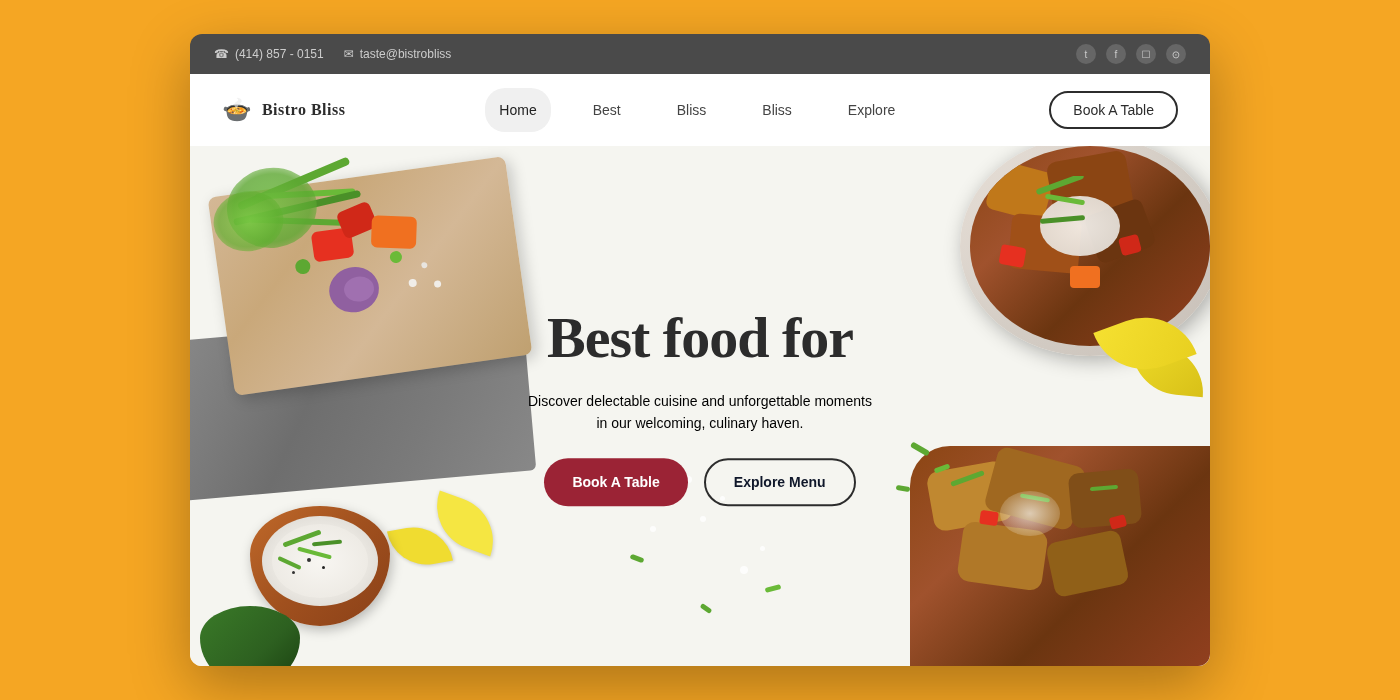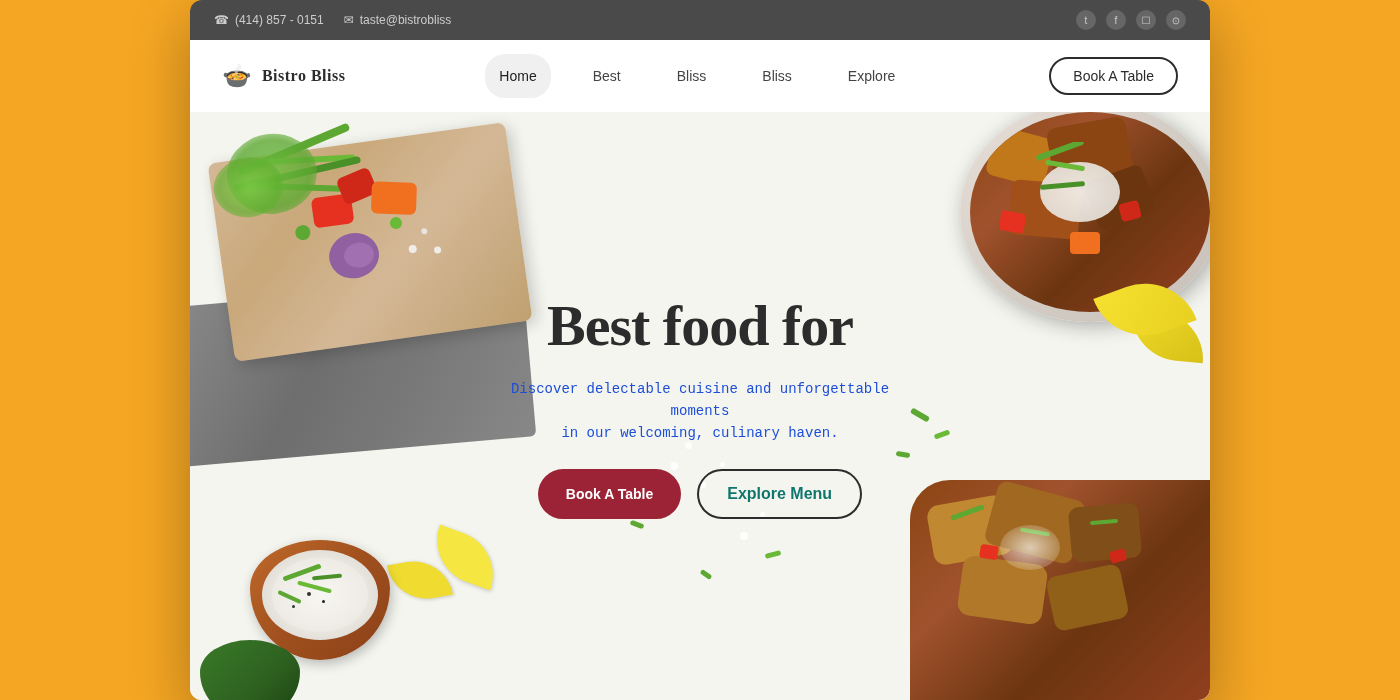--- a/index.html
+++ b/index.html
@@ -122,21 +122,21 @@
       font-size: 14px;
       font-family: Arial, sans-serif;
       cursor: pointer;
       font-weight: 500;
     }
 
     
     .hero {
       position: relative;
       width: 100%;
-      height: 588px;
+      height: 520px;
       overflow: hidden;
       background: #f5f5f0;
     }
 
     
     .hero-bg {
       position: absolute;
       inset: 0;
       background: #f5f5f0;
     }
@@ -269,23 +269,23 @@
       font-weight: 800;
       color: #2c2c2c;
       line-height: 1.15;
       font-family: Georgia, serif;
       margin-bottom: 18px;
       letter-spacing: -1px;
     }
 
     .hero-subtitle {
       font-size: 14px;
-      color: #1d4ed8;
+      color: #000000;
       line-height: 1.6;
-      font-family: Liberation Mono, monospace;
+      font-family: Liberation Sans, sans-serif;
       margin-bottom: 24px;
     }
 
     .hero-buttons {
       display: flex;
       gap: 16px;
       justify-content: center;
     }
 
     .btn-primary {
@@ -295,25 +295,25 @@
       padding: 14px 28px;
       border-radius: 30px;
       font-size: 14px;
       font-family: Arial, sans-serif;
       cursor: pointer;
       font-weight: 600;
     }
 
     .btn-secondary {
       background: transparent;
-      color: #0f766e;
+      color: #0f172a;
       border: 2px solid #2c2c2c;
       padding: 14px 28px;
       border-radius: 30px;
-      font-size: 16px;
+      font-size: 14px;
       font-family: Arial, sans-serif;
       cursor: pointer;
       font-weight: 600;
     }
 
     
     .dot {
       position: absolute;
       background: white;
       border-radius: 50%;

